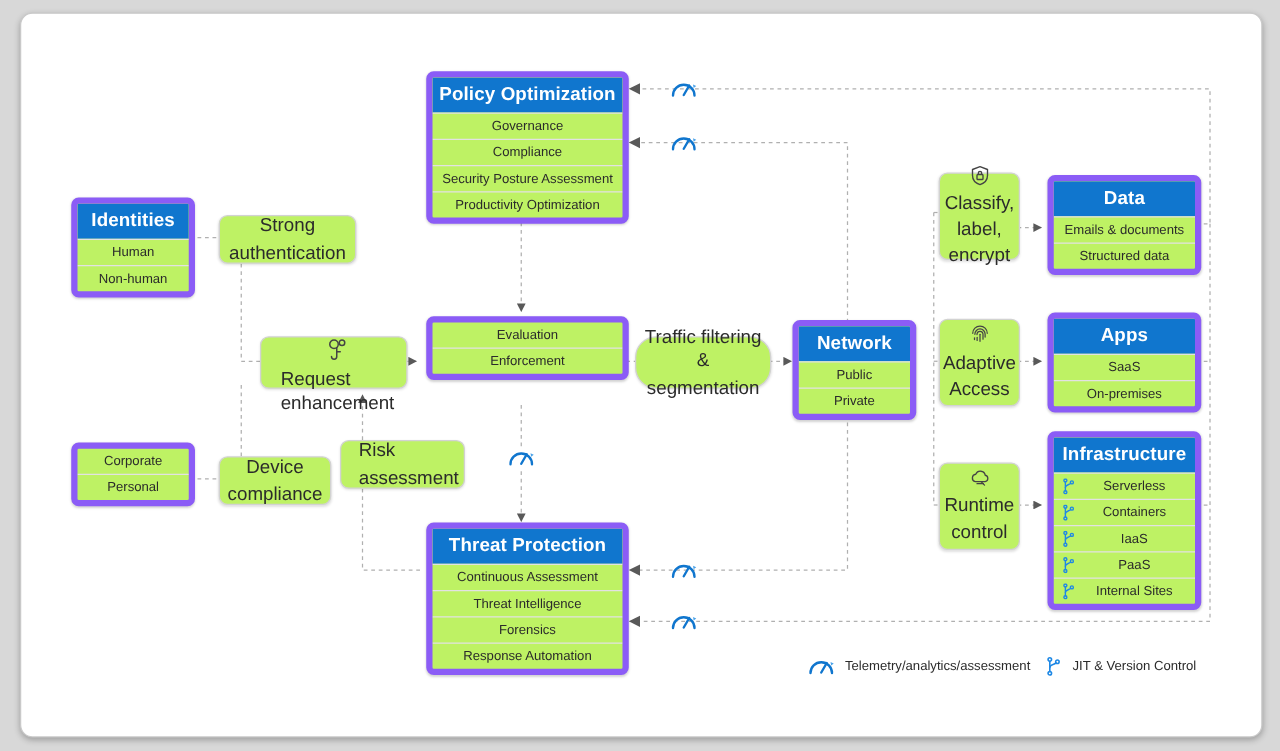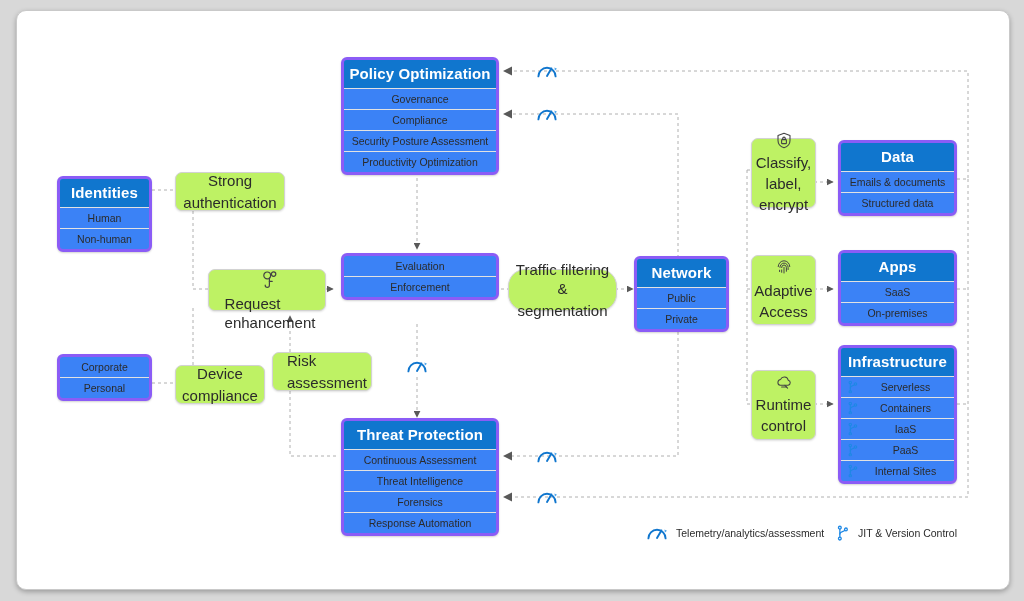--- a/index.html
+++ b/index.html
@@ -1,20 +1,20 @@
 <!DOCTYPE html>
 <html><head>
 <meta charset="utf-8">
 <style>
   html,body{margin:0;padding:0;background:#d8d8d8;}
   body{font-family:"Liberation Sans","DejaVu Sans",sans-serif;}
   #canvas{position:relative;width:1024px;height:601px;background:#d8d8d8;overflow:hidden;}
   #sheet{position:absolute;left:16px;top:10px;width:992px;height:578px;background:#ffffff;border:1px solid #c9c9c9;border-radius:10px;box-shadow:0 2px 5px rgba(0,0,0,.28);}
   #svg-layer{position:absolute;left:0;top:0;width:1024px;height:601px;}
-  .node{position:absolute;background:#3b82f6;border:3px solid #8b5cf6;border-radius:6px;box-shadow:0 1px 2px rgba(0,0,0,.18);overflow:hidden;}
+  .node{position:absolute;background:#bef264;border:5px solid #8b5cf6;border-radius:6px;box-shadow:0 1px 2px rgba(0,0,0,.18);overflow:hidden;}
   .node .hdr{background:#1076ce;color:#fff;font-size:15px;font-weight:700;text-align:center;padding:5px 4px 6px;letter-spacing:.1px;}
   .node .row{font-size:10.5px;color:#2b2b2b;text-align:center;padding:4px 6px;border-top:1px solid #e2e2e2;position:relative;}
   .node .row:first-of-type{border-top:none;}
   .node .row.with-icon{padding-left:22px;}
   .node .row .gi{position:absolute;left:6px;top:50%;transform:translateY(-50%);width:12px;height:13px;}
   .pill{position:absolute;background:#bef264;border:1px solid #d2d2d2;border-radius:7px;box-shadow:0 1px 2px rgba(0,0,0,.12);
         display:flex;align-items:center;justify-content:center;font-size:15px;color:#2b2b2b;line-height:1.28;text-align:center;}
   .pill.lefticon{justify-content:flex-start;padding-left:6px;gap:5px;text-align:left;flex-direction:column;}
   .pill.stack{flex-direction:column;gap:2px;}
   .pill .ic{flex:0 0 auto;display:block;}
@@ -80,21 +80,21 @@
       <path d="M968,179 L968,497 L509,497"></path>
     </g>
     <g fill="#595959">
       <path d="M503,71 L512,66.5 L512,75.5 z"></path>
       <path d="M503,114 L512,109.5 L512,118.5 z"></path>
       <path d="M503,456 L512,451.5 L512,460.5 z"></path>
       <path d="M503,497 L512,492.5 L512,501.5 z"></path>
     </g>
   </svg>
 
-  <div class="node" style="left:57px;top:176px;width:89px;">
+  <div class="node" style="left:57px;top:158px;width:89px;">
     <div class="hdr">Identities</div>
     <div class="row">Human</div>
     <div class="row">Non-human</div>
   </div>
 
   <div class="node" style="left:57px;top:354px;width:89px;">
     <div class="row">Corporate</div>
     <div class="row">Personal</div>
   </div>
 

